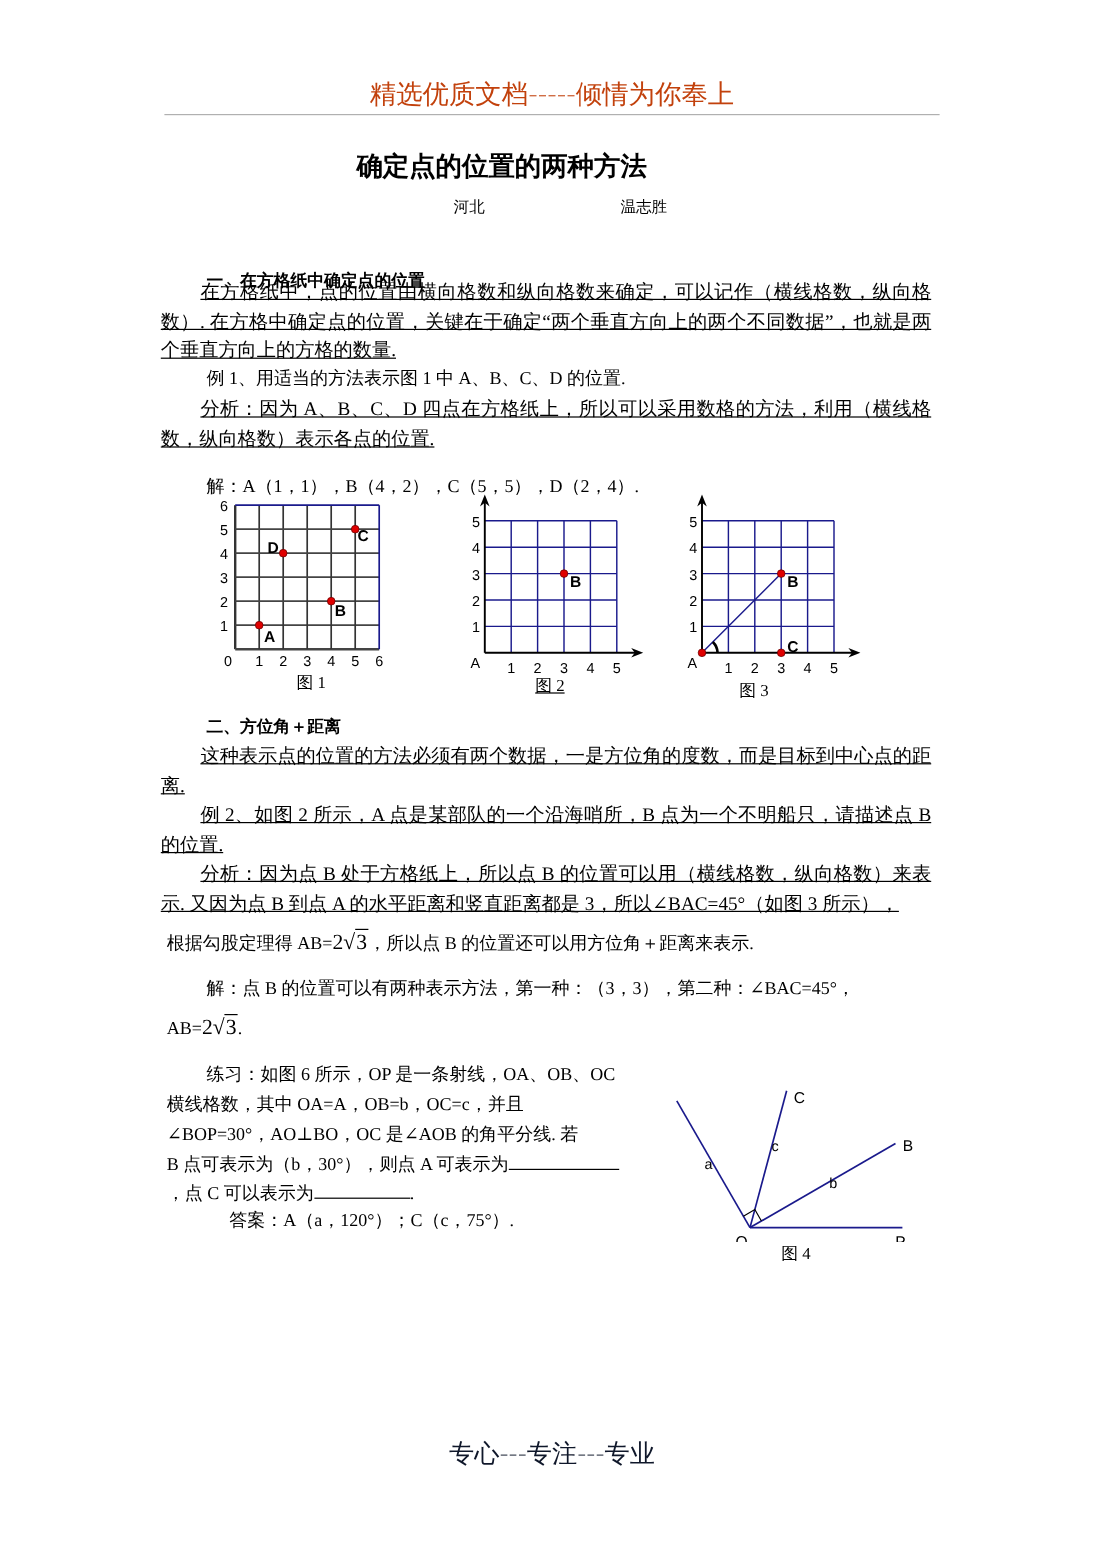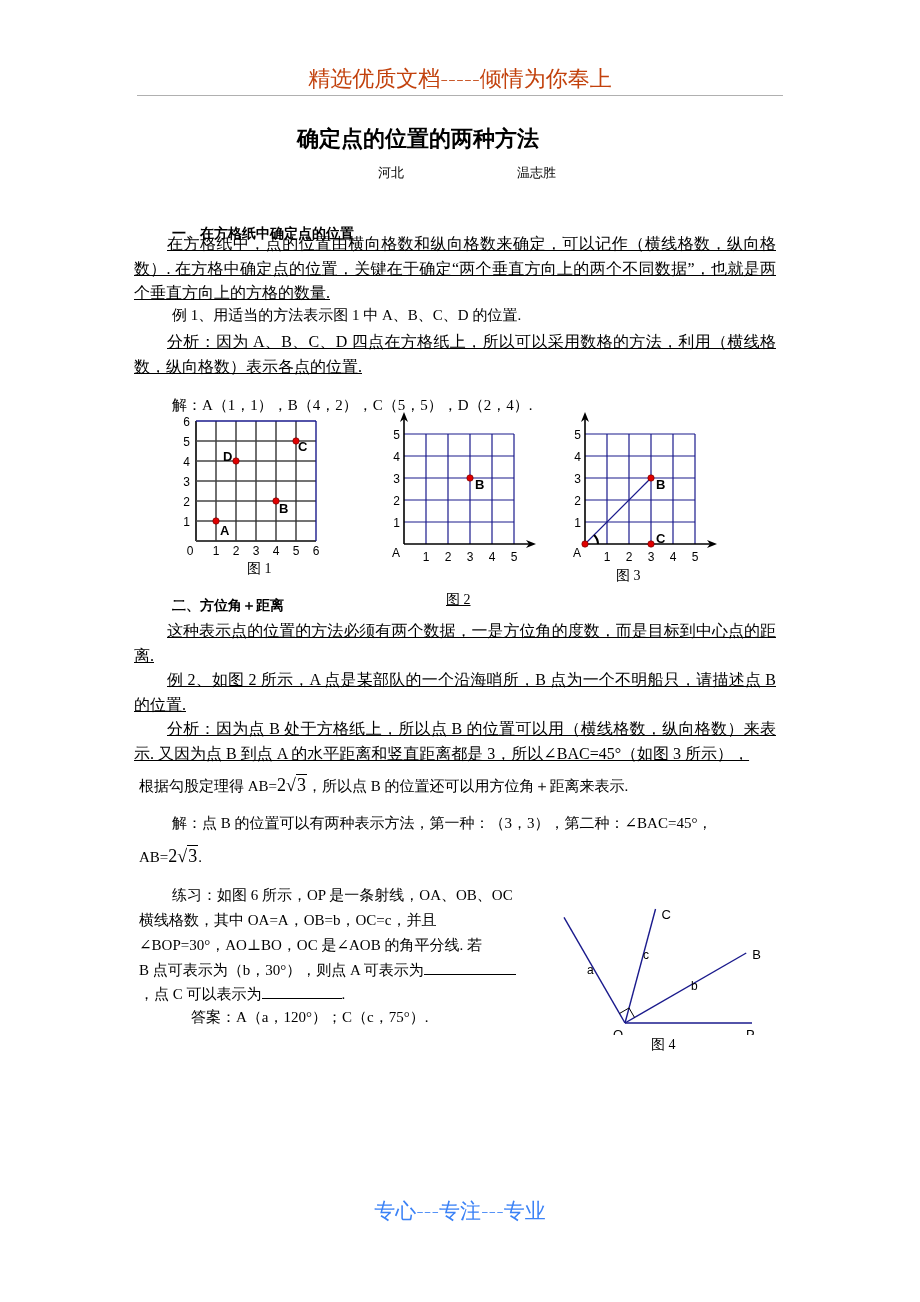--- a/index.html
+++ b/index.html
@@ -15,21 +15,21 @@
   .section-h { left:172px; font-size:14px; font-weight:bold; font-family:"DejaVu Sans","Liberation Sans",sans-serif; }
   .para { left:134px; width:642px; font-size:16px; line-height:24.5px; text-align:justify;text-decoration:underline; }
   .para.indent { text-indent:33px; }
   .line { left:139px; font-size:15px; white-space:nowrap; }
   .line.ind { left:172px; }
   .sqrt { font-size:18px; }
   .sqrt .rad { border-top:1px solid #000; padding:0 1px; }
   .blank { display:inline-block; border-bottom:1px solid #000; height:14px; vertical-align:baseline; }
   .fig-caption { font-size:14px; font-family:"Liberation Serif","DejaVu Serif",serif; }
   svg text { font-family:"Liberation Sans","DejaVu Sans",sans-serif; }
-  .footer { left:0; width:920px; top:1197px; text-align:center; font-size:21px; color:#3b82f6;
+  .footer { left:0; width:920px; top:1197px; text-align:center; font-size:21px; color:#0f172a;
             font-family:"DejaVu Sans","Liberation Sans",sans-serif; font-weight:200; }
 </style>
 </head>
 <body>
 
 <div class="abs header-title">精选优质文档-----倾情为你奉上</div>
 <div class="abs header-rule"></div>
 
 <div class="abs doc-title">确定点的位置的两种方法</div>
 <div class="abs byline" style="left:378px;">河北</div>
@@ -137,21 +137,21 @@
       <line x1="585" y1="544" x2="651" y2="478" stroke="#1a1a8c" stroke-width="1.2"></line>
       <path d="M 594 535 A 13 13 0 0 1 598 544" stroke="#000" stroke-width="2.2" fill="none"></path>
       <circle cx="585" cy="544" r="3.2" fill="#e00000" stroke="#600" stroke-width="0.6"></circle>
       <circle cx="651" cy="478" r="3.2" fill="#e00000" stroke="#600" stroke-width="0.6"></circle>
       <text x="656" y="489" font-size="13" font-weight="bold">B</text>
       <circle cx="651" cy="544" r="3.2" fill="#e00000" stroke="#600" stroke-width="0.6"></circle>
       <text x="656" y="543" font-size="13" font-weight="bold">C</text>
     </g>
 </svg>
 <div class="abs fig-caption" style="left:247px;top:560px;">图 1</div>
-<div class="abs fig-caption" style="left:446px;top:591px;text-decoration:underline;">图 2</div>
+<div class="abs fig-caption" style="left:446px;top:563px;text-decoration:underline;">图 2</div>
 <div class="abs fig-caption" style="left:616px;top:567px;">图 3</div>
 
 <div class="abs section-h" style="top:597px;">二、方位角＋距离</div>
 <div class="abs para indent" style="top:619px;">这种表示点的位置的方法必须有两个数据，一是方位角的度数，而是目标到中心点的距离.</div>
 <div class="abs para indent" style="top:668px;">例 2、如图 2 所示，A 点是某部队的一个沿海哨所，B 点为一个不明船只，请描述点 B 的位置.</div>
 <div class="abs para indent" style="top:717px;">分析：因为点 B 处于方格纸上，所以点 B 的位置可以用（横线格数，纵向格数）来表示. 又因为点 B 到点 A 的水平距离和竖直距离都是 3，所以∠BAC=45°（如图 3 所示），</div>
 <div class="abs line" style="top:775px;">
   <span>根据勾股定理得 AB=</span><span class="sqrt"><span>2</span>√<span class="rad">3</span></span><span>，所以点 B 的位置还可以用方位角＋距离来表示.</span>
 </div>
 <div class="abs line ind" style="top:814px;">解：点 B 的位置可以有两种表示方法，第一种：（3，3），第二种：∠BAC=45°，</div>

